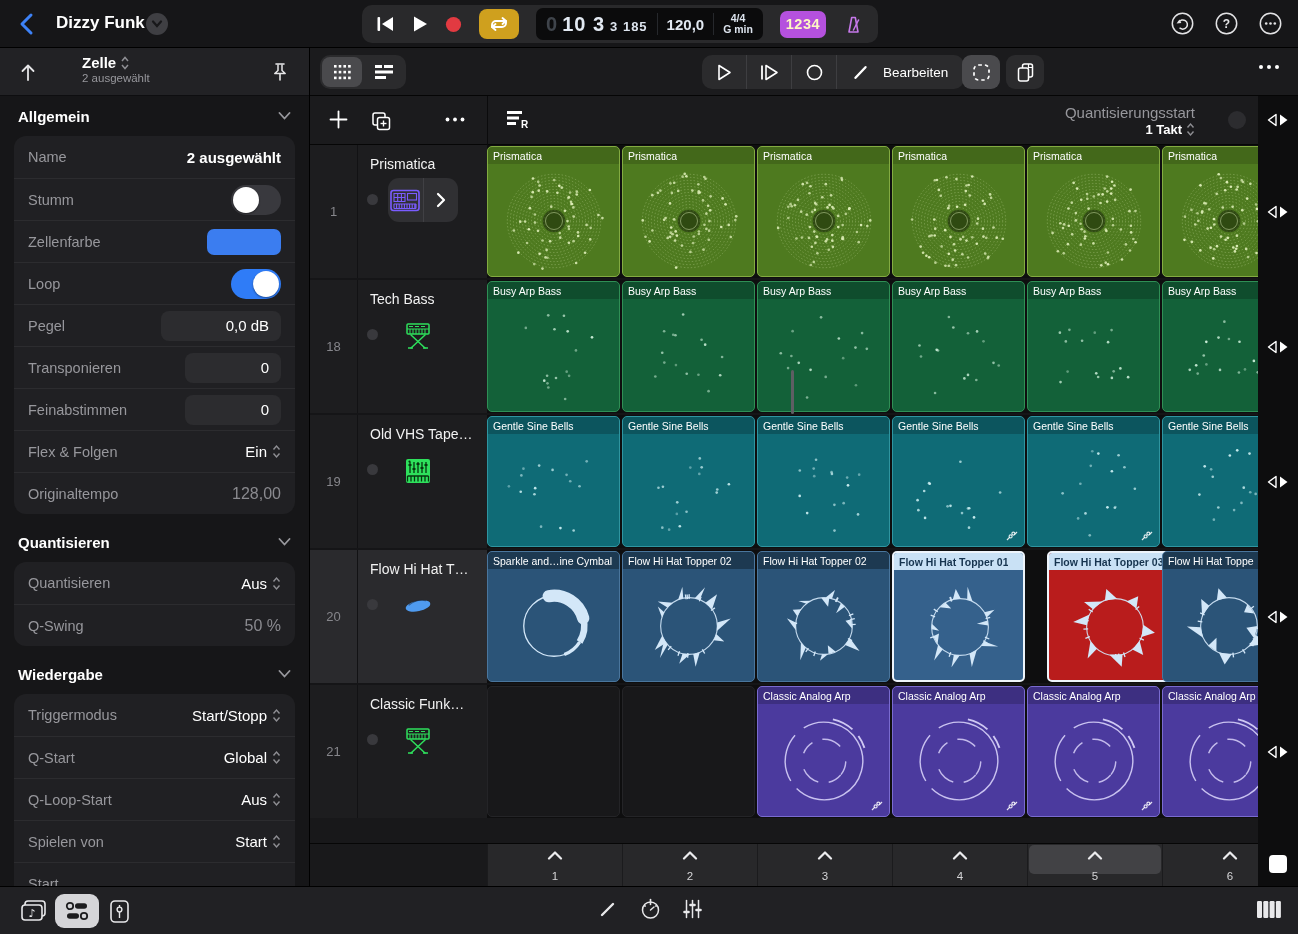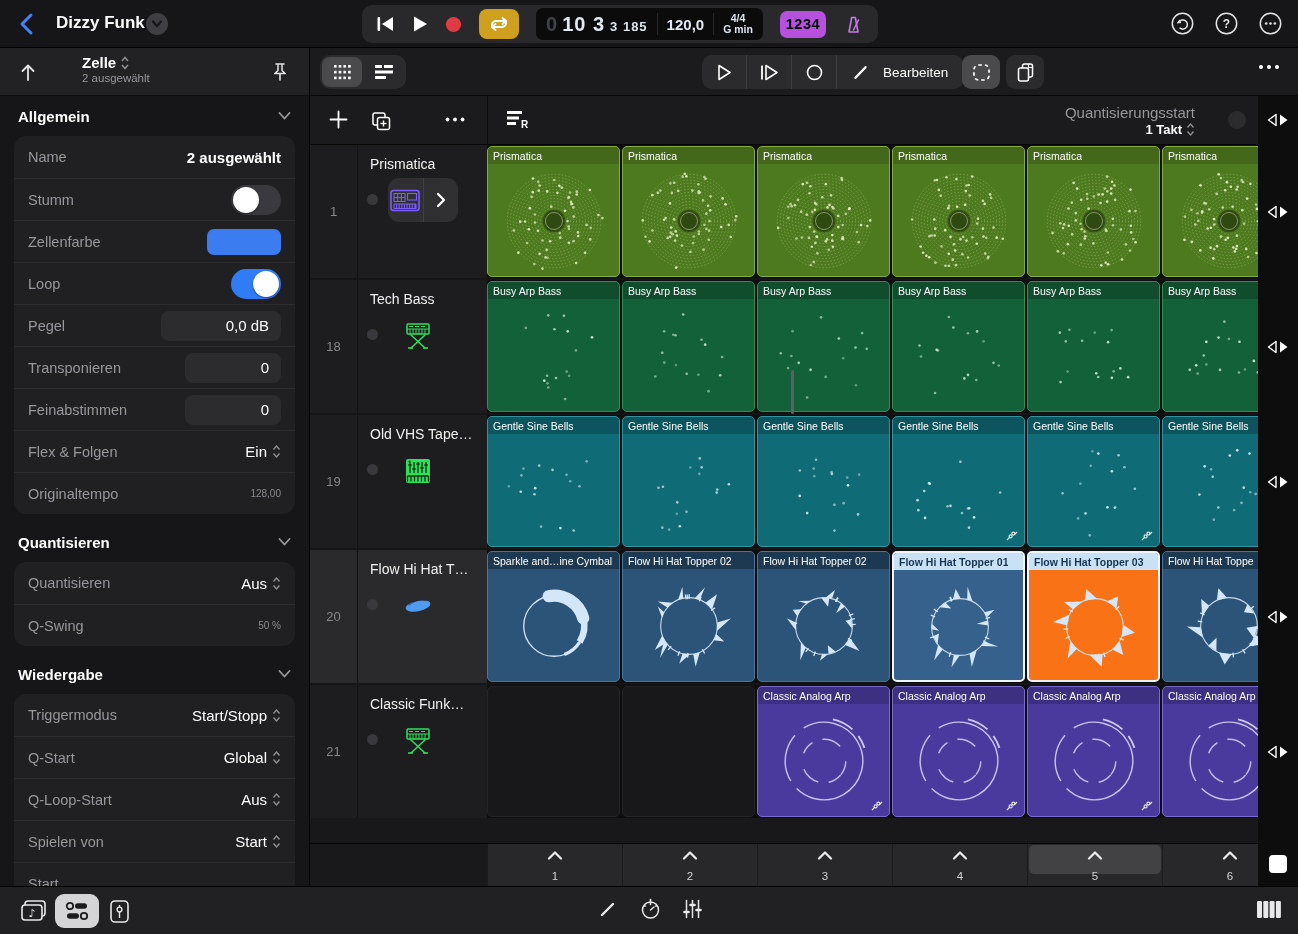--- a/index.html
+++ b/index.html
@@ -19,39 +19,39 @@
   .loop-btn { width:40px; height:30px; border-radius:8px; background:#cfa01e; display:flex; align-items:center; justify-content:center; }
   .lcd { height:32px; background:#0b0b0c; border-radius:7px; display:flex; align-items:center; padding:0 10px; gap:9px; }
   .lcd-pos { display:flex; align-items:baseline; gap:5px; }
   .lcd-dim { color:#3f444b; font-size:20px; font-weight:bold; }
   .lcd-main { color:#e2e9f2; font-size:20px; font-weight:bold; letter-spacing:1px; }
   .lcd-sub { color:#dde4ee; font-size:13px; font-weight:bold; letter-spacing:1px; }
   .lcd-sep { width:1px; height:22px; background:#26282c; }
   .lcd-tempo { color:#e2e9f2; font-size:15px; font-weight:bold; }
   .lcd-sig { display:flex; flex-direction:column; align-items:center; line-height:11px; }
   .lcd-sig span { font-size:10.5px; font-weight:bold; color:#dde4ee; }
-  .count-badge { width:46px; height:27px; border-radius:7px; background:#b551de; color:#000000; font-size:14.5px; font-weight:bold; letter-spacing:.5px; display:flex; align-items:center; justify-content:center; }
+  .count-badge { width:46px; height:27px; border-radius:7px; background:#b551de; color:#fef9c3; font-size:14.5px; font-weight:bold; letter-spacing:.5px; display:flex; align-items:center; justify-content:center; }
   .top-right { position:absolute; right:16px; top:12px; display:flex; gap:21px; }
   .circ-btn { width:23px; height:23px; }
 
   
   .sidebar { position:absolute; left:0; top:48px; width:310px; height:838px; background:#161618; border-right:1px solid #000; overflow:hidden; }
   .sb-header { position:absolute; left:0; top:0; width:100%; height:48px; background:#222225; border-bottom:1px solid #0e0e10; }
   .sb-title-wrap { position:absolute; left:54px; top:6px;margin-left:28px; }
   .sb-title { font-size:15px; font-weight:bold; color:#fff; display:flex; align-items:center; gap:4px; }
   .sb-subtitle { font-size:11.5px; color:#97979c; margin-top:1px; }
   .sb-scroll { position:absolute; left:0; top:48px; width:100%; height:790px; padding:0 14px; overflow:hidden; }
   .sec-h { height:40px; display:flex; align-items:center; justify-content:space-between; padding:0 4px; }
   .sec-h .t { font-size:15px; font-weight:bold; color:#fff; }
   .panel { background:#202023; border-radius:12px; overflow:hidden; }
   .row42 { height:42px; display:flex; align-items:center; justify-content:space-between; padding:0 14px; }
   .row42 + .row42 { border-top:1px solid #2c2c2f; }
   .row42 .lbl { font-size:14.5px; color:#97979c; }
   .val-strong { font-size:15px; font-weight:bold; color:#fff; }
-  .val-dim { font-size:10px; color:#8a8a8f; }
+  .val-dim { font-size:16px; color:#8a8a8f; }
   .val-sel { font-size:15px; color:#fff; display:flex; align-items:center; gap:5px; }
   .swatch { width:74px; height:26px; border-radius:7px; }
   .tg { width:50px; height:30px; border-radius:15px; background:#39393e; position:relative; }
   .tg.on { background:#2f7cf7; }
   .tg .knob { position:absolute; top:2px; width:26px; height:26px; border-radius:13px; background:#fff; box-shadow:0 1px 2px rgba(0,0,0,.4); }
   .tg .knob { left:2px; } .tg.on .knob { left:22px; }
   .field { background:#2c2c2f; border-radius:8px; height:30px; display:flex; align-items:center; justify-content:flex-end; padding:0 12px; font-size:15px; color:#fff; }
 
   
   .bottombar { position:absolute; left:0; top:886px; width:1298px; height:48px; background:#212124; border-top:1px solid #000; }
@@ -1456,21 +1456,21 @@
               <line x1="45.2" y1="81.8" x2="43.5" y2="86.5" stroke="#d3e7f8" stroke-width="1.4"></line>
               <line x1="82.1" y1="46.2" x2="86.9" y2="44.7" stroke="#d3e7f8" stroke-width="1.4"></line>
               <line x1="45.9" y1="28.0" x2="44.3" y2="23.3" stroke="#d3e7f8" stroke-width="1.4"></line>
               <line x1="79.6" y1="69.5" x2="83.9" y2="72.0" stroke="#d3e7f8" stroke-width="1.4"></line>
               <line x1="81.4" y1="65.8" x2="86.0" y2="67.7" stroke="#d3e7f8" stroke-width="1.4"></line>
               <line x1="28.2" y1="64.8" x2="23.5" y2="66.5" stroke="#d3e7f8" stroke-width="1.4"></line>
               <line x1="31.5" y1="38.9" x2="27.3" y2="36.1" stroke="#d3e7f8" stroke-width="1.4"></line>
               <line x1="46.4" y1="27.8" x2="44.9" y2="23.1" stroke="#d3e7f8" stroke-width="1.4"></line>
             </svg>
           </div>
-          <div class="cell selcell" style="left: 540px; background: #f97316; border: 2px solid rgb(237, 244, 251); text-decoration: underline;">
+          <div class="cell selcell" style="left: 560px; background: #b91c1c; border: 2px solid rgb(237, 244, 251); text-decoration: underline;">
             <div class="cell-h" style="background: rgb(201, 225, 245);">
               <span>Flow Hi Hat Topper 03</span>
             </div>
             <svg class="pat" viewBox="0 0 110 110" width="104" height="104">
               <circle cx="55" cy="55" r="30" fill="none" stroke="#d3e7f8" stroke-width="1.2" opacity="0.9"></circle>
               <polygon points="84.9,52.6 83.0,65.6 97.2,61.1" fill="#d3e7f8"></polygon>
               <polygon points="81.1,69.8 73.4,78.7 84.8,84.5" fill="#d3e7f8"></polygon>
               <polygon points="63.0,83.9 49.1,84.4 62.1,97.1" fill="#d3e7f8"></polygon>
               <polygon points="35.9,78.1 29.0,70.0 26.0,88.4" fill="#d3e7f8"></polygon>
               <polygon points="25.1,53.2 28.0,41.9 10.8,49.7" fill="#d3e7f8"></polygon>

